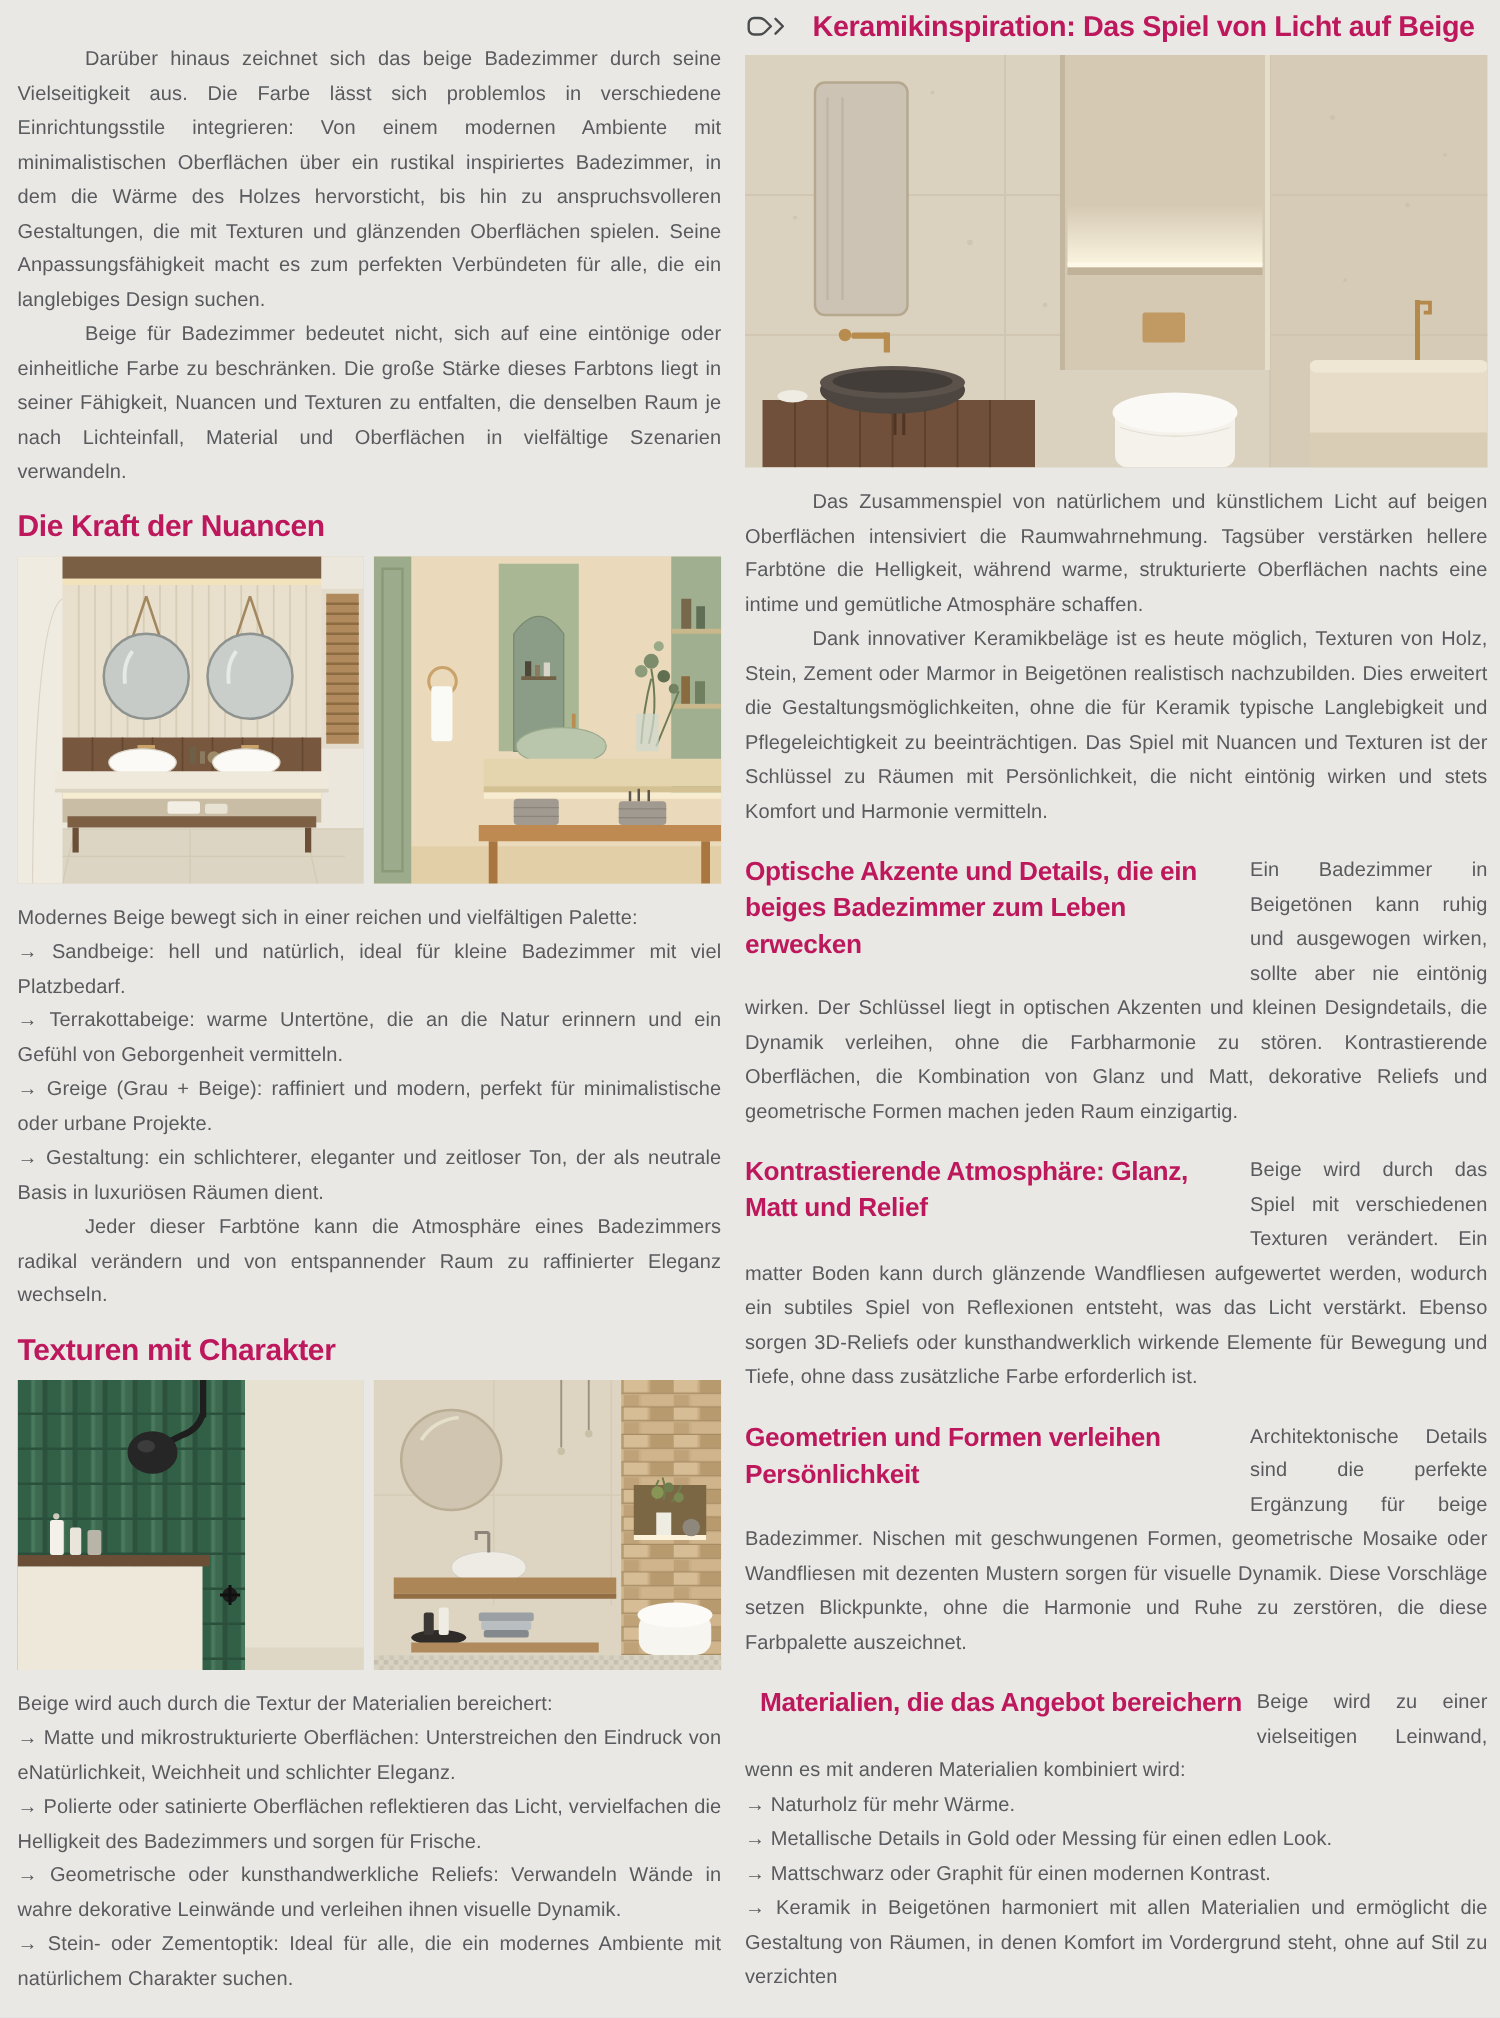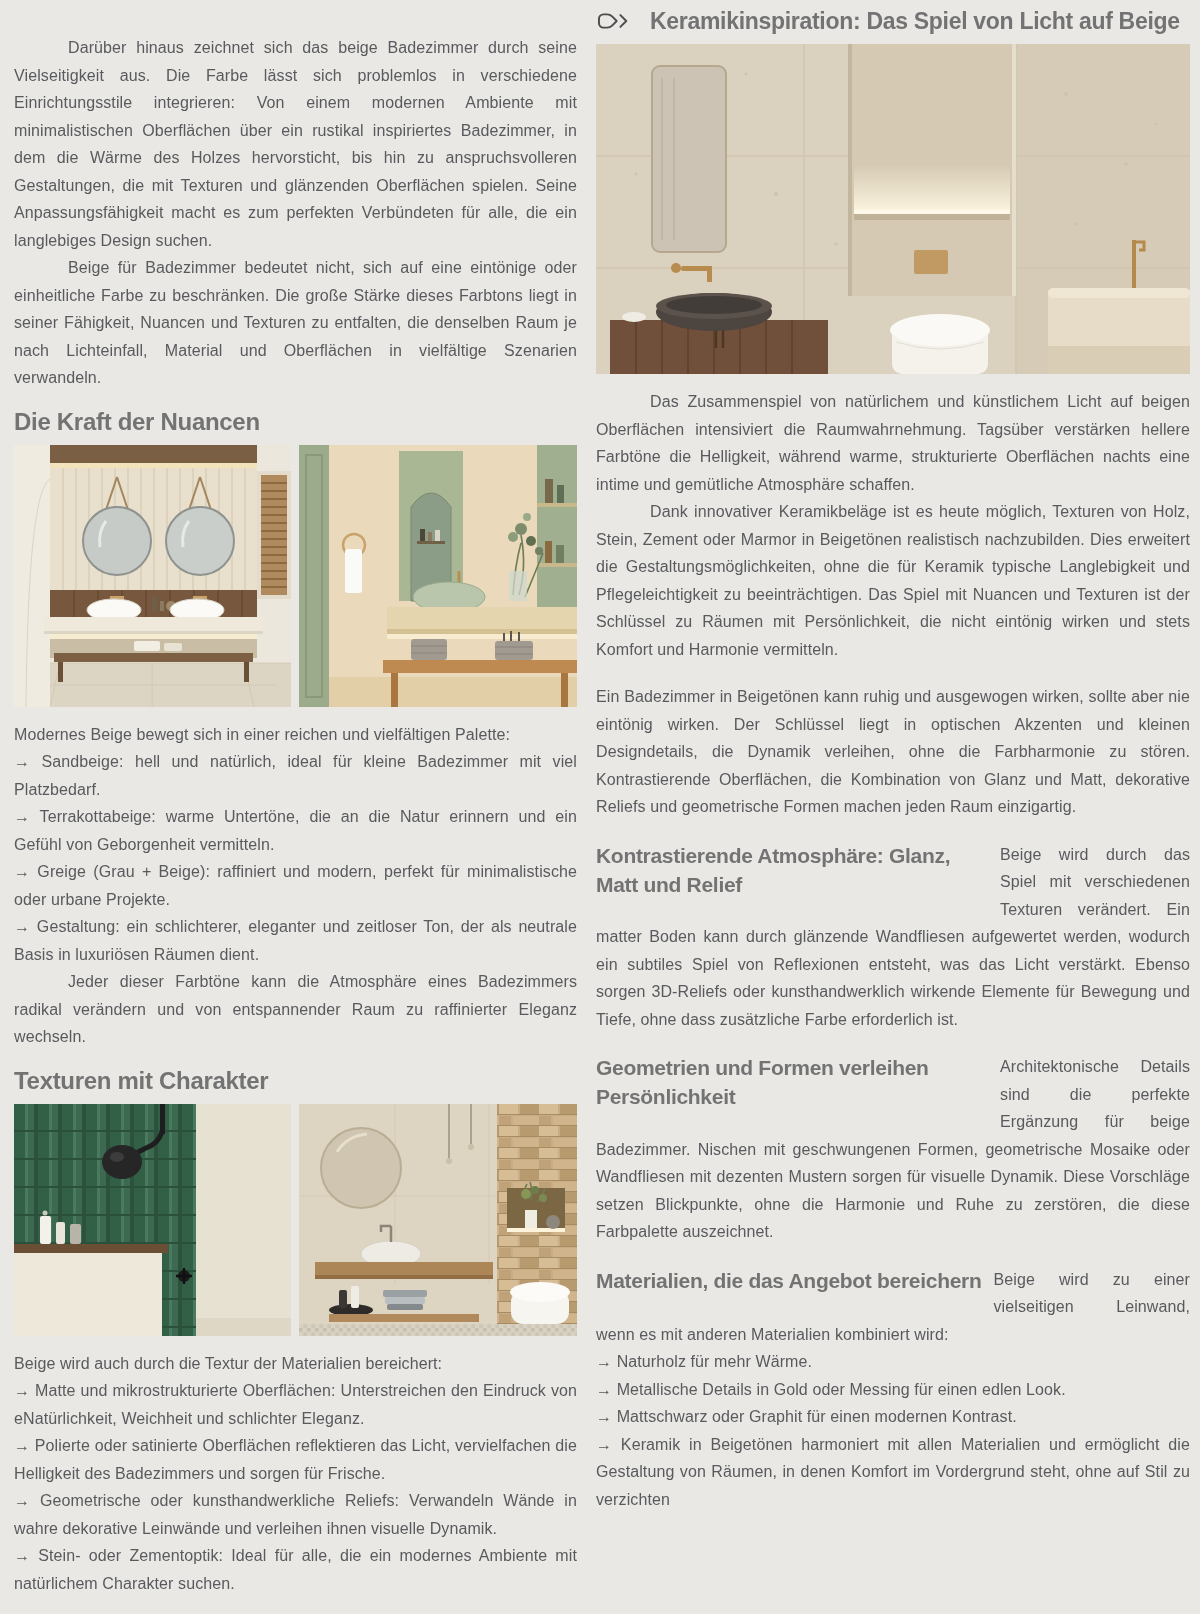--- a/index.html
+++ b/index.html
@@ -24,21 +24,21 @@
     margin:0;
     font-size:16px;
     line-height:27.5px;
     text-align:justify;
     letter-spacing:.1px;
     hyphens:auto;
   }
   p.ind{text-indent:54px;}
   p.rel{position:relative;}
   h1,h2,h3{
-    color:#737373;
+    color:#be185d;
     font-weight:700;
     letter-spacing:-.3px;
     margin:0;
   }
   h2.sechead{font-size:24px;line-height:28px;margin:16px 0 9px;}
   .kicker{display:flex;align-items:center;gap:20px;margin:2px 0 10px;}
   .kicker h1{font-size:23px;line-height:26px;}
   .cont-icon{display:inline-flex;color:#4b4c4e;}
   .cont-icon svg{display:block;}
   .imgrow{display:flex;gap:8px;margin:2px 0 14px;}
@@ -51,21 +51,21 @@
   .im-lg{width:594px;height:330px;margin:0 0 14px;}
   .sec{margin-top:20px;}
   .sec::after{content:"";display:block;clear:both;}
   .sec h3{
     float:left;
     width:66%;
     font-size:21px;
     line-height:29px;
     margin:0 12px 2px 0;
   }
-  .sec.narrowhead h3{width:auto;max-width:72%;white-space:nowrap;}
+  .sec.narrowhead h3{width:auto;max-width:72%;white-space:nowrap;margin-left:12px;}
 </style>
 </head>
 <body>
 
 <div class="page">
 
   <div class="col left">
 
     <p class="body ind">Darüber hinaus zeichnet sich das beige Badezimmer durch seine Vielseitigkeit aus. Die Farbe lässt sich problemlos in verschiedene Einrichtungsstile integrieren: Von einem modernen Ambiente mit minimalistischen Oberflächen über ein rustikal inspiriertes Badezimmer, in dem die Wärme des Holzes hervorsticht, bis hin zu anspruchsvolleren Gestaltungen, die mit Texturen und glänzenden Oberflächen spielen. Seine Anpassungsfähigkeit macht es zum perfekten Verbündeten für alle, die ein langlebiges Design suchen.</p>
     <p class="body ind">Beige für Badezimmer bedeutet nicht, sich auf eine eintönige oder einheitliche Farbe zu beschränken. Die große Stärke dieses Farbtons liegt in seiner Fähigkeit, Nuancen und Texturen zu entfalten, die denselben Raum je nach Lichteinfall, Material und Oberflächen in vielfältige Szenarien verwandeln.</p>
@@ -329,20 +329,21 @@
         <rect x="452" y="246" width="142" height="84" fill="#e6dcc8"></rect>
         <rect x="452" y="244" width="142" height="10" rx="5" fill="#efe7d4"></rect>
         <rect x="452" y="302" width="142" height="28" fill="#d9cdb6"></rect>
       </svg>
     </div>
 
     <p class="body ind">Das Zusammenspiel von natürlichem und künstlichem Licht auf beigen Oberflächen intensiviert die Raumwahrnehmung. Tagsüber verstärken hellere Farbtöne die Helligkeit, während warme, strukturierte Oberflächen nachts eine intime und gemütliche Atmosphäre schaffen.</p>
     <p class="body ind">Dank innovativer Keramikbeläge ist es heute möglich, Texturen von Holz, Stein, Zement oder Marmor in Beigetönen realistisch nachzubilden. Dies erweitert die Gestaltungsmöglichkeiten, ohne die für Keramik typische Langlebigkeit und Pflegeleichtigkeit zu beeinträchtigen. Das Spiel mit Nuancen und Texturen ist der Schlüssel zu Räumen mit Persönlichkeit, die nicht eintönig wirken und stets Komfort und Harmonie vermitteln.</p>
 
     <div class="sec">
+      <h3>Optische Akzente und Details, die ein beiges Badezimmer zum Leben erwecken</h3>
       <p class="body">Ein Badezimmer in Beigetönen kann ruhig und ausgewogen wirken, sollte aber nie eintönig wirken. Der Schlüssel liegt in optischen Akzenten und kleinen Designdetails, die Dynamik verleihen, ohne die Farbharmonie zu stören. Kontrastierende Oberflächen, die Kombination von Glanz und Matt, dekorative Reliefs und geometrische Formen machen jeden Raum einzigartig.</p>
     </div>
 
     <div class="sec">
       <h3>Kontrastierende Atmosphäre: Glanz, Matt und Relief</h3>
       <p class="body">Beige wird durch das Spiel mit verschiedenen Texturen verändert. Ein matter Boden kann durch glänzende Wandfliesen aufgewertet werden, wodurch ein subtiles Spiel von Reflexionen entsteht, was das Licht verstärkt. Ebenso sorgen 3D-Reliefs oder kunsthandwerklich wirkende Elemente für Bewegung und Tiefe, ohne dass zusätzliche Farbe erforderlich ist.</p>
     </div>
 
     <div class="sec">
       <h3>Geometrien und Formen verleihen Persönlichkeit</h3>

